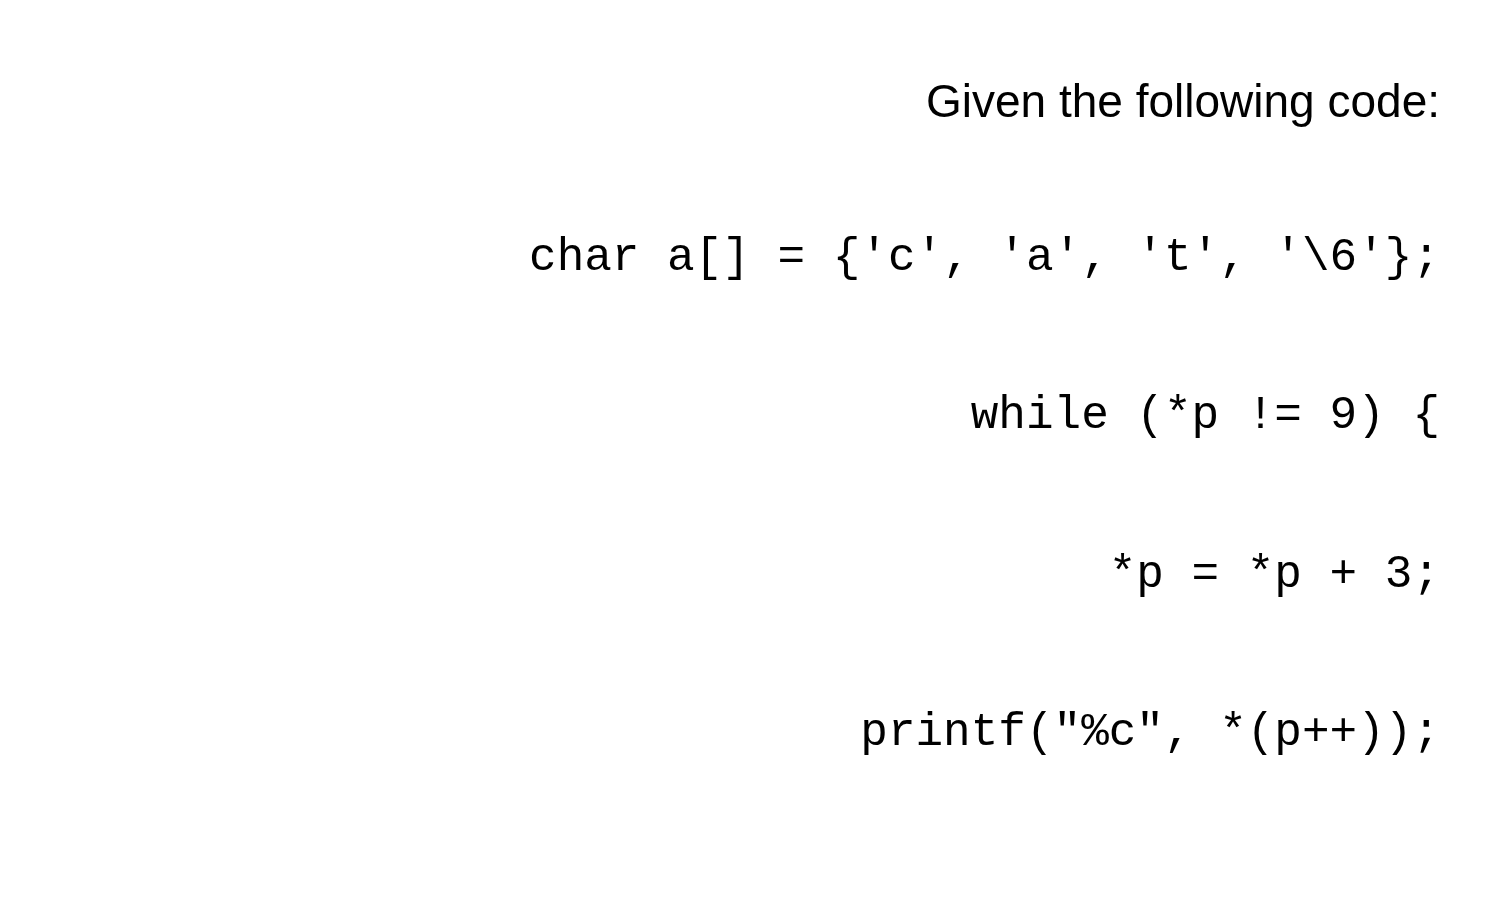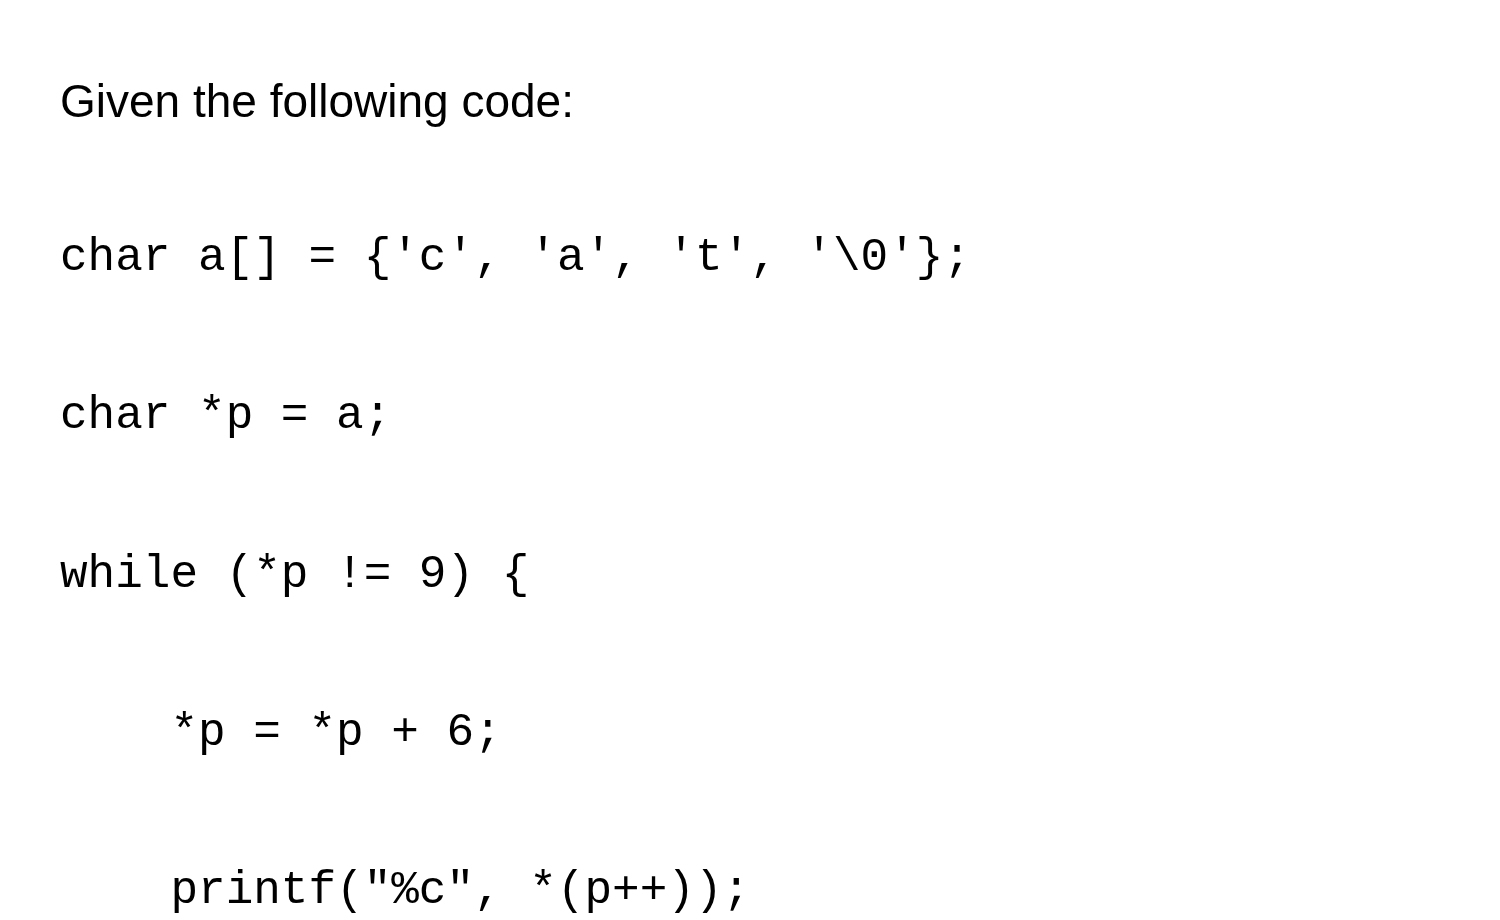--- a/index.html
+++ b/index.html
@@ -1,18 +1,19 @@
 <!DOCTYPE html>
 <html><head>
   <meta charset="utf-8">
   <style>
     * {
       margin: 0;
       padding: 0;
       box-sizing: border-box;
+      text-align: right;
     }
     body {
       width: 1500px;
       height: 920px;
       background: #ffffff;
       padding: 70px 60px;
       font-family: -apple-system, BlinkMacSystemFont, "Segoe UI", Helvetica, Arial, sans-serif;
     }
     .prose {
       font-size: 46px;
@@ -29,19 +30,18 @@
       letter-spacing: 0px;
       margin-top: 8px;
     }
   </style>
 </head>
 <body>
 
 <div class="prose">Given the following code:</div>
 
 <div class="code">
-<div>char a[] = {'c', 'a', 't', '\0'};</div>
-<div>char *p = a;</div>
+<div>char a[] = {'c', 'a', 't', '\6'};</div>
 <div>while (*p != 9) {</div>
-<div>    *p = *p + 6;</div>
+<div>    *p = *p + 3;</div>
 <div>    printf("%c", *(p++));</div>
 
 </div>
 
 </body></html>

